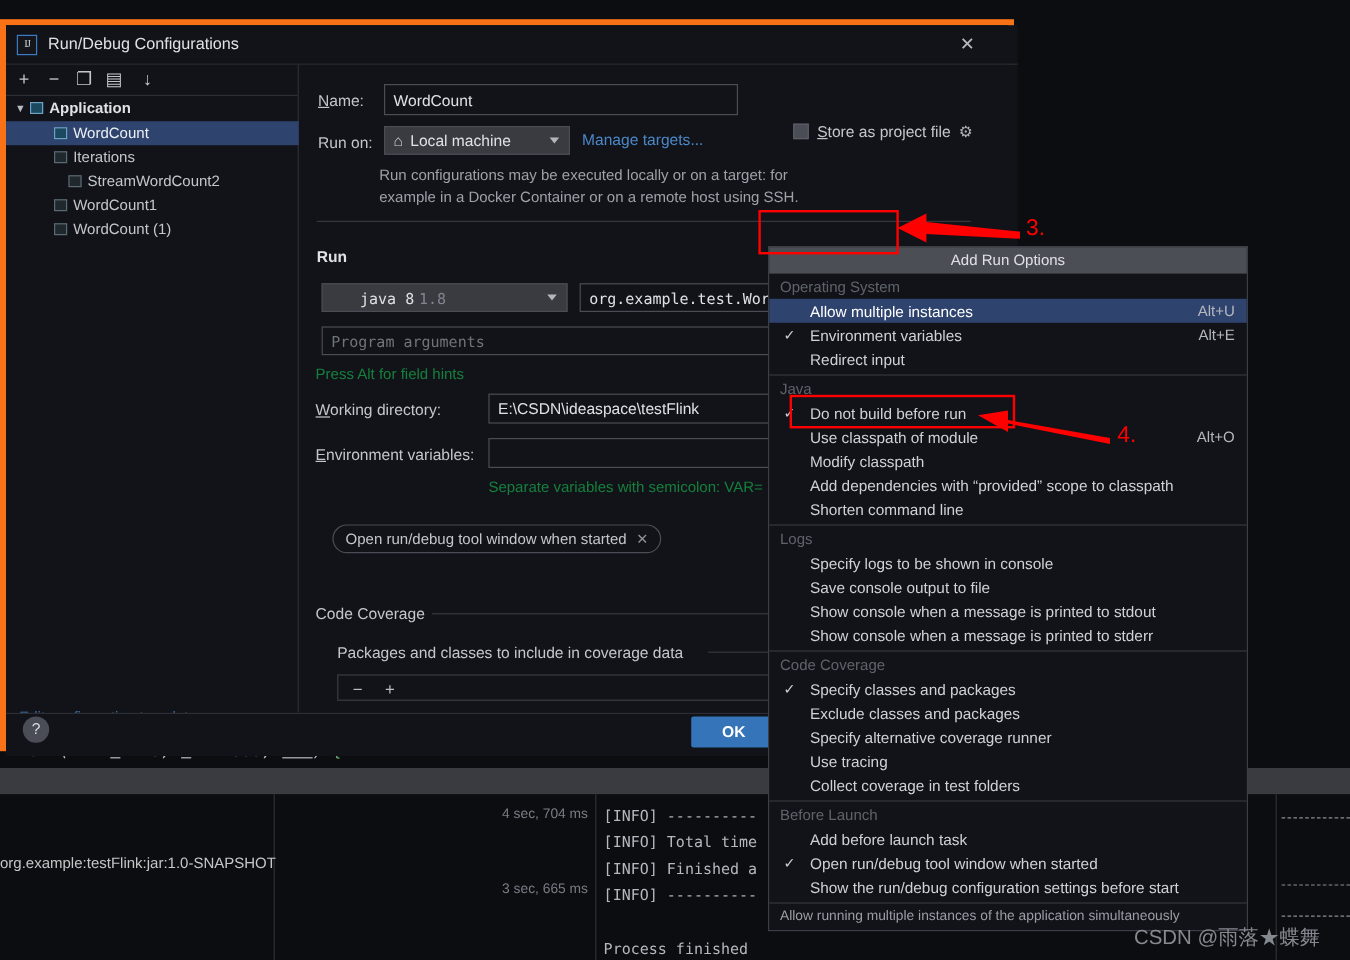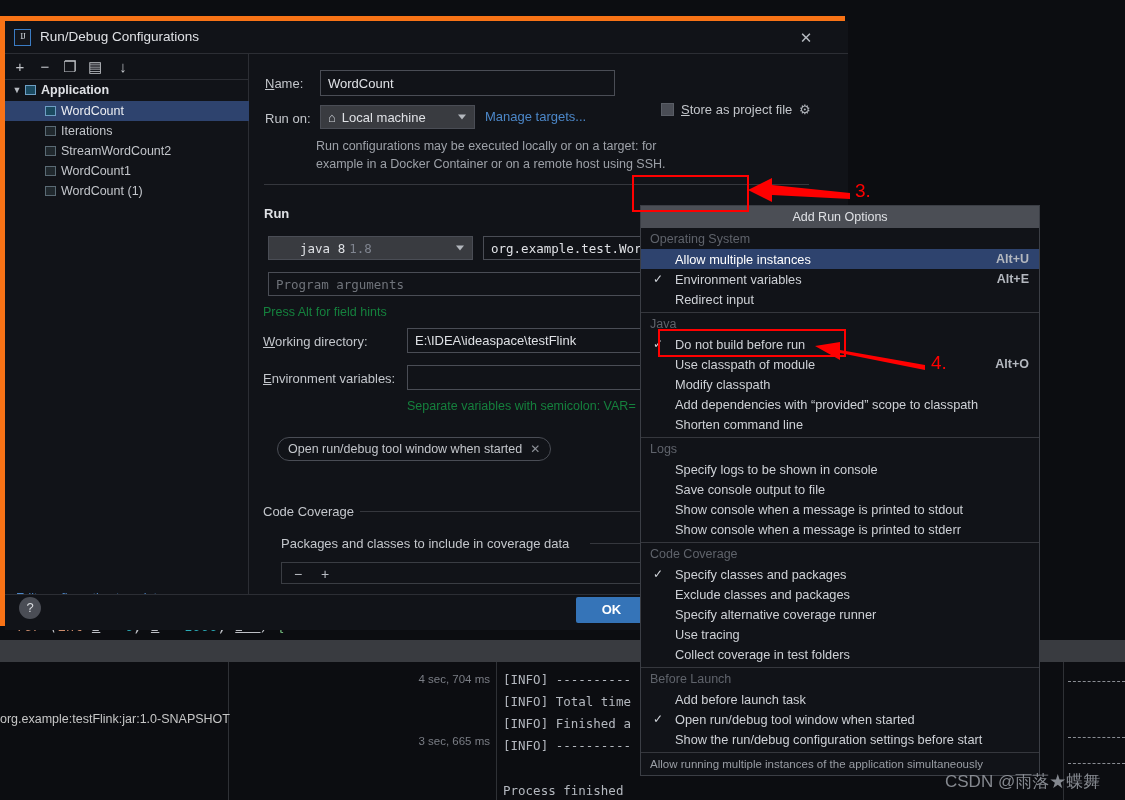--- a/index.html
+++ b/index.html
@@ -86,21 +86,21 @@
   .ok-btn{position:absolute;left:571px;top:576px;width:71px;height:26px;background:#3574b8;color:#ffffff;font-size:13px;font-weight:bold;text-align:center;line-height:26px;border-radius:2px;cursor:pointer;}
 
   
   #popup{position:absolute;left:640px;top:205px;width:400px;background:#111318;border:1px solid #3b3e45;box-sizing:border-box;}
   .popup-head{height:22px;background:#4b4e55;color:#dfe1e5;font-size:12.5px;text-align:center;line-height:22px;}
   .mi{position:relative;height:20px;display:flex;align-items:center;cursor:pointer;padding-left:0;}
   .mi.hl{background:#2e436e;}
   .mi .chk{width:34px;text-align:center;font-size:12px;color:#cdd1d7;flex:0 0 auto;}
   .mi .txt{font-size:12.8px;color:#ced1d6;white-space:nowrap;text-align:center;}
   .mi.hl .txt{color:#ffffff;}
-  .mi .acc{position:absolute;right:10px;font-size:12.5px;color:#b4b8bf;font-weight:bold;}
+  .mi .acc{position:absolute;right:10px;font-size:12.5px;color:#b4b8bf;}
   .mgroup{height:21px;display:flex;align-items:center;padding-left:9px;font-size:12.5px;color:#5f636b;}
   .msep{height:1px;background:#35373d;margin:3px 0 0 0;}
   .mfoot{font-size:11.5px;color:#9a9ea5;padding:5px 0 5px 9px;white-space:nowrap;}
 
   
   .anno-box{position:absolute;border:2.5px solid #ff0000;box-sizing:border-box;}
   .anno-num{position:absolute;color:#ff0000;font-size:19px;font-family:"Liberation Sans",sans-serif;}
   .anno-svg{position:absolute;left:0;top:0;width:1125px;height:800px;pointer-events:none;}
   .watermark{position:absolute;font-size:17px;color:#9a9ea5;white-space:nowrap;opacity:.85;}
 </style>
@@ -163,21 +163,21 @@
     </div>
 
     <div class="tree-row sel" style="top:47px;padding-left:40px;">
       <span class="cfg-ico"></span>
       <span class="tree-label sel">WordCount</span>
     </div>
     <div class="tree-row" style="top:67px;padding-left:40px;">
       <span class="cfg-ico dim"></span>
       <span class="tree-label">Iterations</span>
     </div>
-    <div class="tree-row" style="top:87px;padding-left:40px;">
+    <div class="tree-row" style="top:87px;padding-left:52px;">
       <span class="cfg-ico dim"></span>
       <span class="tree-label">StreamWordCount2</span>
     </div>
     <div class="tree-row" style="top:107px;padding-left:40px;">
       <span class="cfg-ico dim"></span>
       <span class="tree-label">WordCount1</span>
     </div>
     <div class="tree-row" style="top:127px;padding-left:40px;">
       <span class="cfg-ico dim"></span>
       <span class="tree-label">WordCount (1)</span>
@@ -217,21 +217,21 @@
       <span class="arrow"></span>
     </div>
     <div class="field mono" style="left:233px;top:182px;width:326px;height:24px;overflow:hidden;">org.example.test.WordC</div>
 
     <div class="field mono" style="left:18px;top:218px;width:541px;height:24px;">
       <span class="ph">Program arguments</span>
     </div>
     <div class="hint" style="left:13px;top:251px;">Press Alt for field hints</div>
 
     <div class="lbl" style="left:13px;top:280px;"><u>W</u>orking directory:</div>
-    <div class="field" style="left:157px;top:274px;width:402px;height:25px;">E:\IDEA\ideaspace\testFlink</div>
+    <div class="field" style="left:157px;top:274px;width:402px;height:25px;">E:\CSDN\ideaspace\testFlink</div>
 
     <div class="lbl" style="left:13px;top:317px;"><u>E</u>nvironment variables:</div>
     <div class="field" style="left:157px;top:311px;width:402px;height:25px;"></div>
     <div class="hint" style="left:157px;top:345px;">Separate variables with semicolon: VAR=</div>
 
     <div class="pill" style="left:27px;top:383px;">
       <span>Open run/debug tool window when started</span>
       <span class="x">✕</span>
     </div>
 

